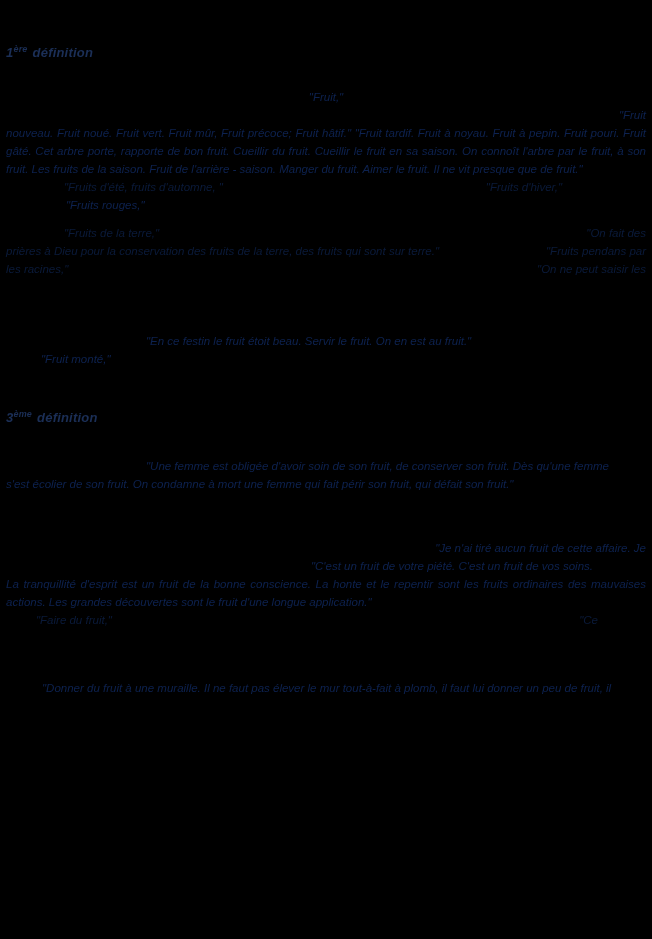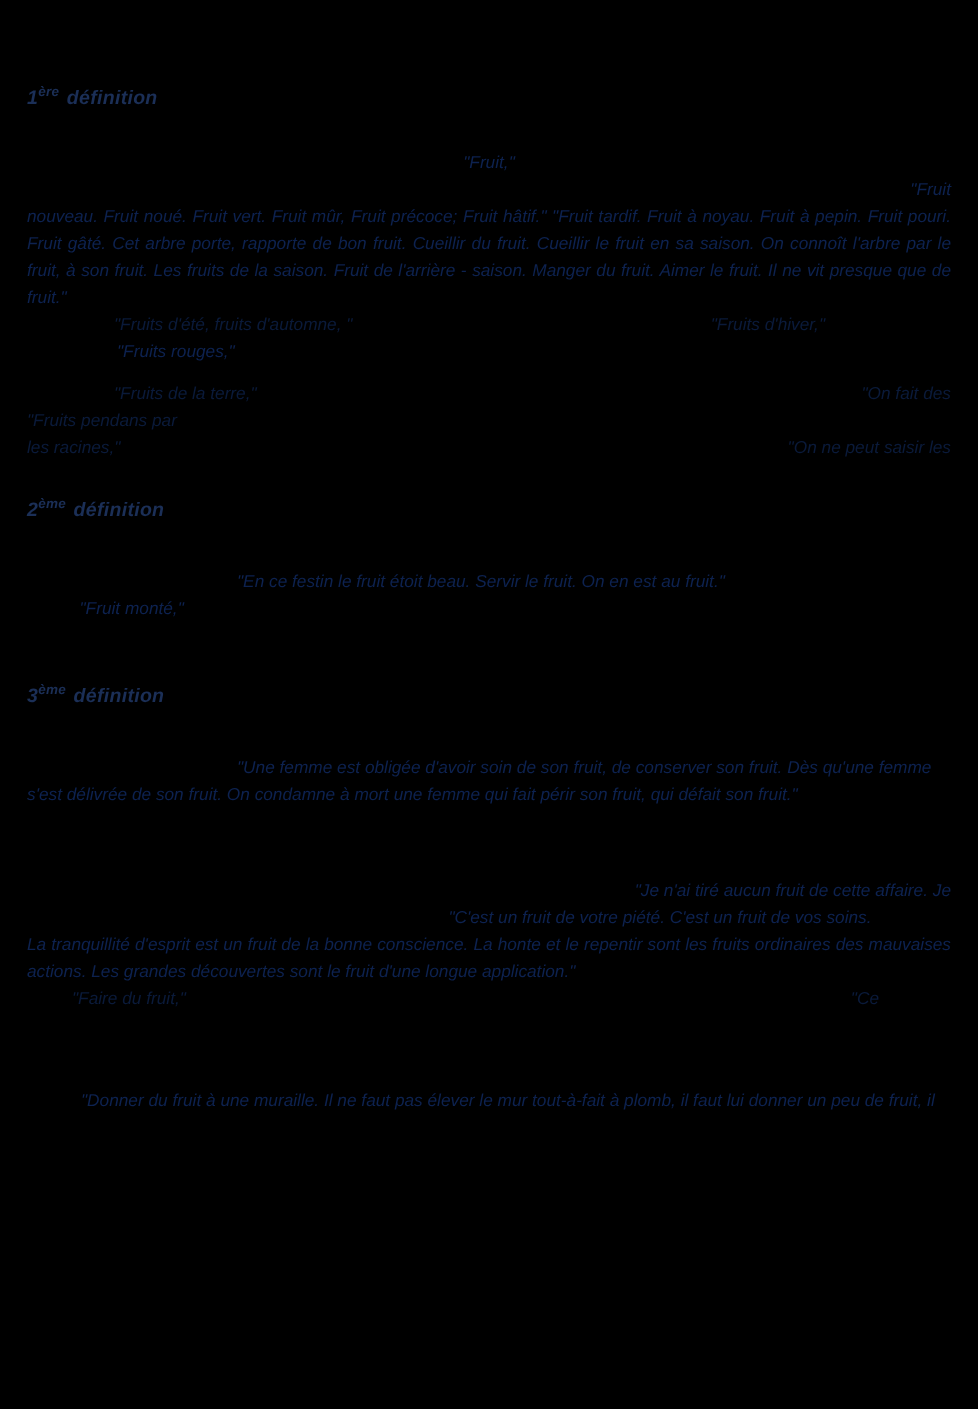--- a/index.html
+++ b/index.html
@@ -14,21 +14,21 @@
     width: 652px;
     min-height: 939px;
     position: relative;
     overflow: hidden;
   }
   .page {
     width: 652px;
     min-height: 939px;
     position: relative;
     box-sizing: border-box;
-    padding: 16px;
+    padding: 4px;
   }
   .def-head {
     font-size: 13px;
     font-weight: bold;
     color: #1b2f57;
     font-style: italic;
     letter-spacing: 0.2px;
     margin: 0;
     padding: 0 0 0 2px;
   }
@@ -90,48 +90,46 @@
     <span style="padding-left:58px;">"Fruits d'été, fruits d'automne, "</span>
     <span style="padding-right:84px;">"Fruits d'hiver,"</span>
   </div>
   <div class="body-block indent-1">"Fruits rouges,"</div>
   <div class="spacer-3"></div>
   <div class="row-split">
     <span style="padding-left:58px;">"Fruits de la terre,"</span>
     <span>"On fait des</span>
   </div>
   <div class="row-split">
+    <span>prières à Dieu pour la conservation des fruits de la terre, des fruits qui sont sur terre."</span>
     <span>"Fruits pendans par</span>
   </div>
   <div class="row-split">
     <span>les racines,"</span>
     <span>"On ne peut saisir les</span>
   </div>
 
   <div class="spacer-5"></div>
 
-  <div class="def-head">
-    <span class="ord"><span>2</span><sup>ème</sup></span><span class="word">définition</span>
-  </div>
 
   <div style="height:32px;"></div>
 
   <div class="body-block indent-2">"En ce festin le fruit étoit beau. Servir le fruit. On en est au fruit."</div>
   <div class="body-block indent-3">"Fruit monté,"</div>
 
   <div style="height:40px;"></div>
 
   <div class="def-head">
     <span class="ord"><span>3</span><sup>ème</sup></span><span class="word">définition</span>
   </div>
 
   <div style="height:32px;"></div>
 
   <div class="body-block indent-2">"Une femme est obligée d'avoir soin de son fruit, de conserver son fruit. Dès qu'une femme</div>
-  <div class="body-block">s'est délivrée de son fruit. On condamne à mort une femme qui fait périr son fruit, qui défait son fruit."</div>
+  <div class="body-block">s'est écolier de son fruit. On condamne à mort une femme qui fait périr son fruit, qui défait son fruit."</div>
 
   <div class="spacer-4"></div>
 
 
   <div style="height:28px;"></div>
 
   <div class="body-block" style="text-align:right;">"Je n'ai tiré aucun fruit de cette affaire. Je</div>
   <div class="body-block" style="text-align:right; padding-right:55px;">"C'est un fruit de votre piété. C'est un fruit de vos soins.</div>
   <div class="body-block">La tranquillité d'esprit est un fruit de la bonne conscience. La honte et le repentir sont les fruits ordinaires des mauvaises actions. Les grandes découvertes sont le fruit d'une longue application."</div>
   <div class="row-split">

